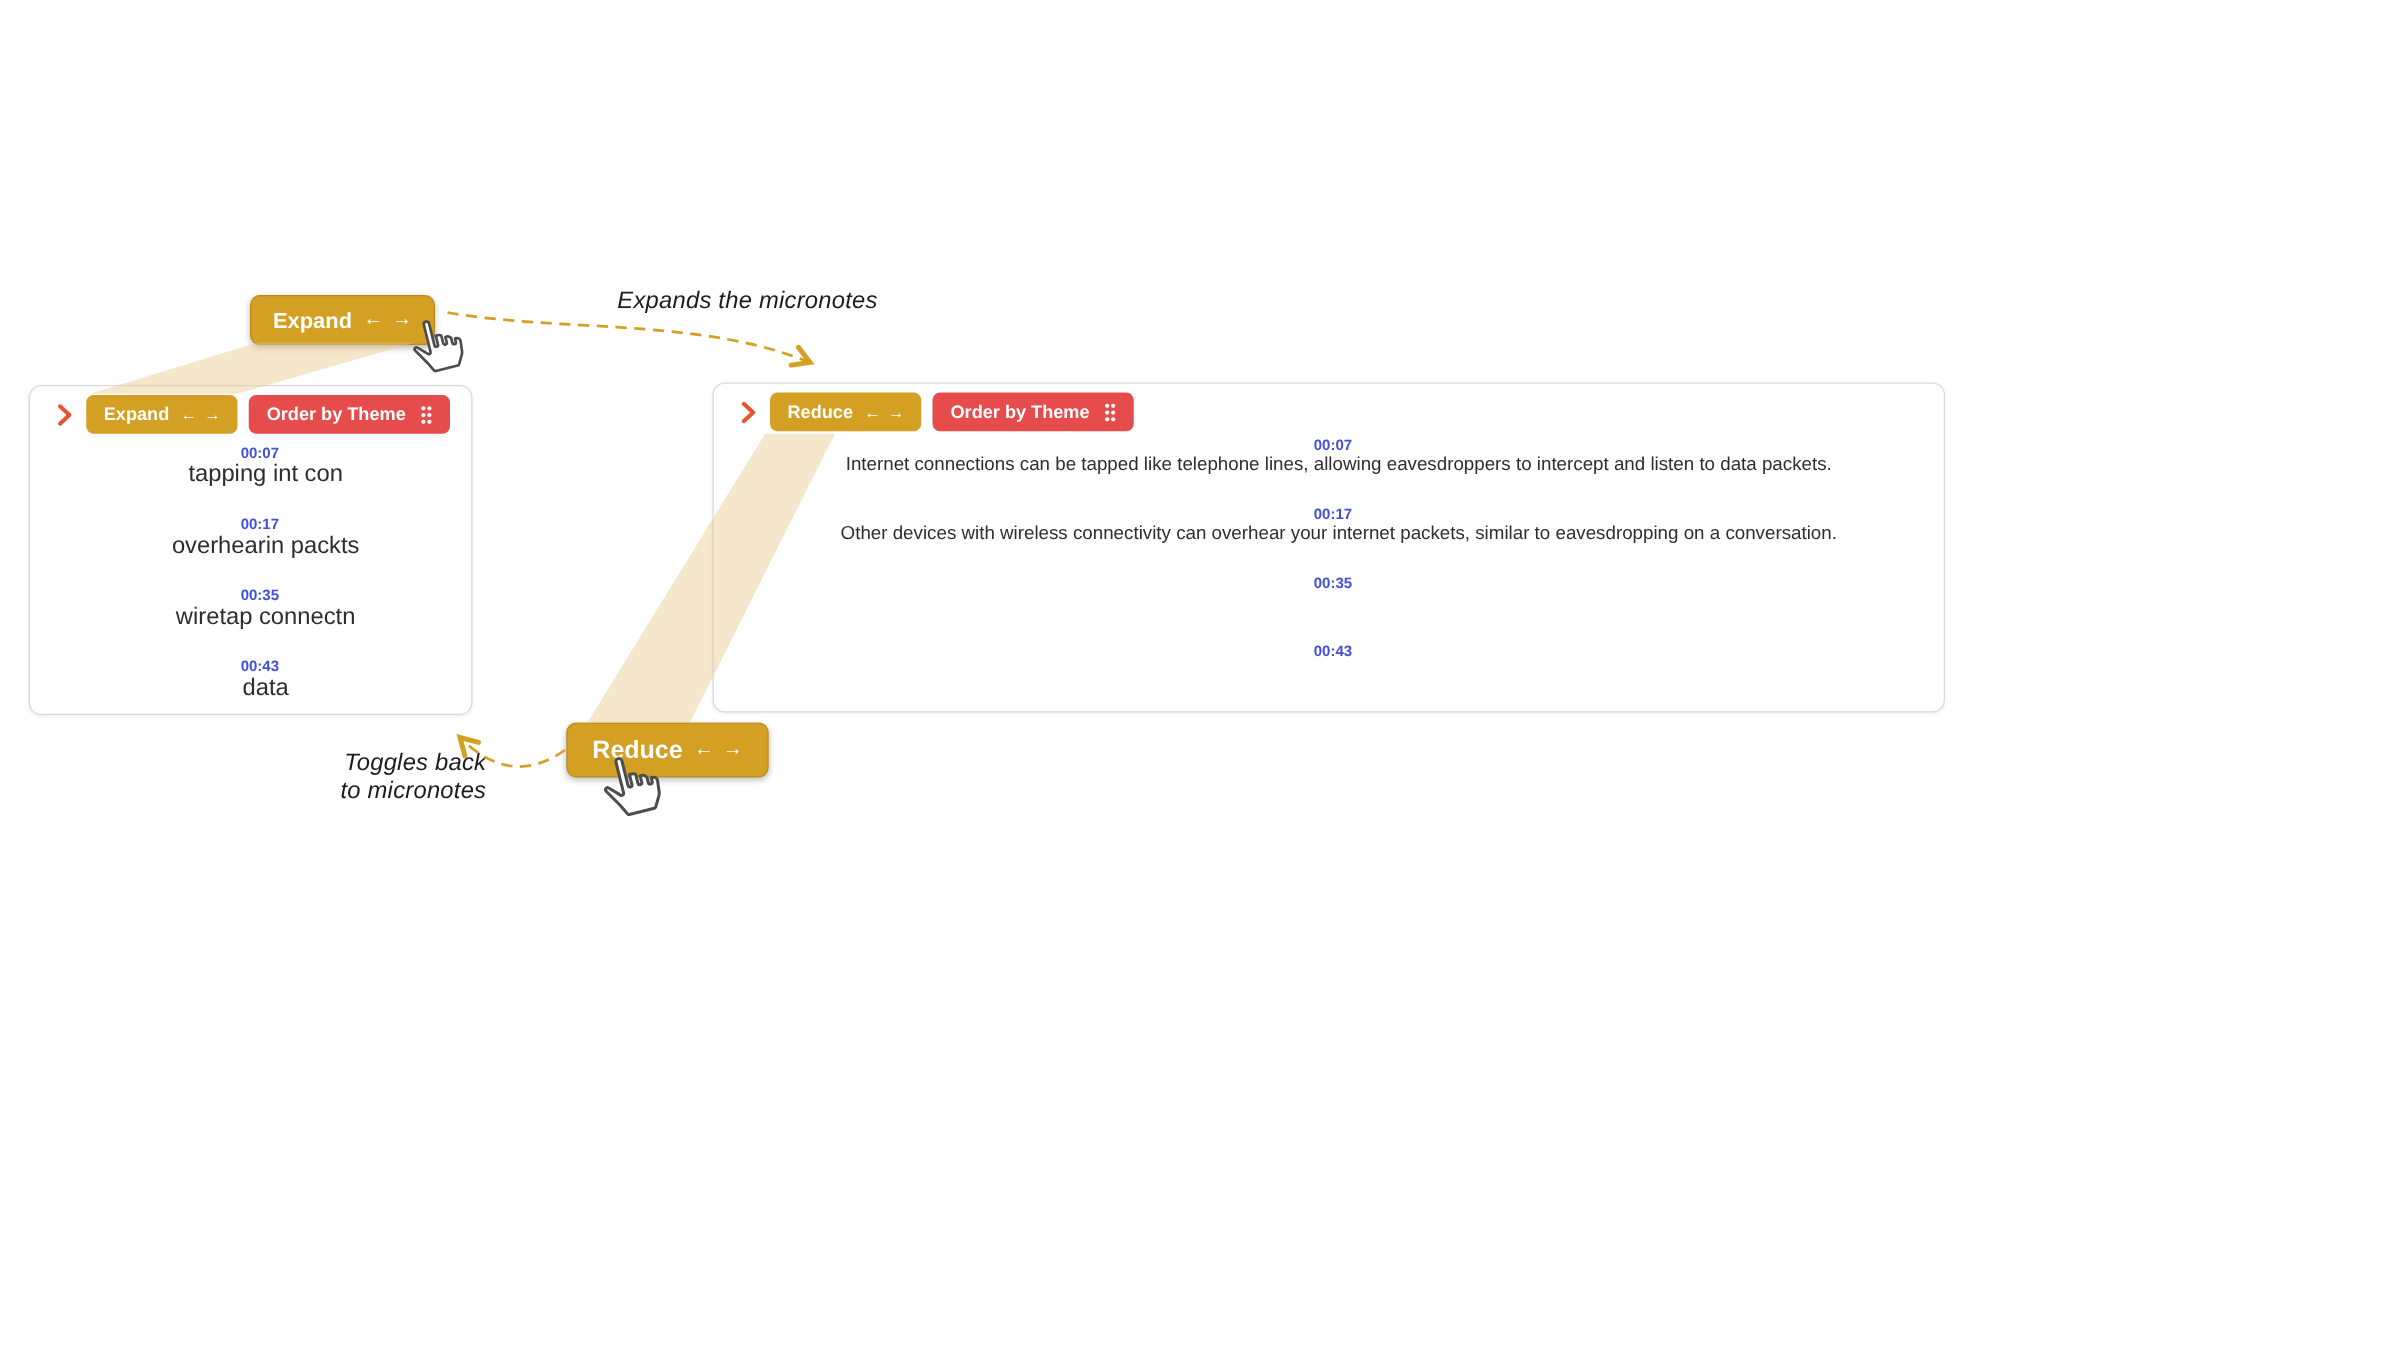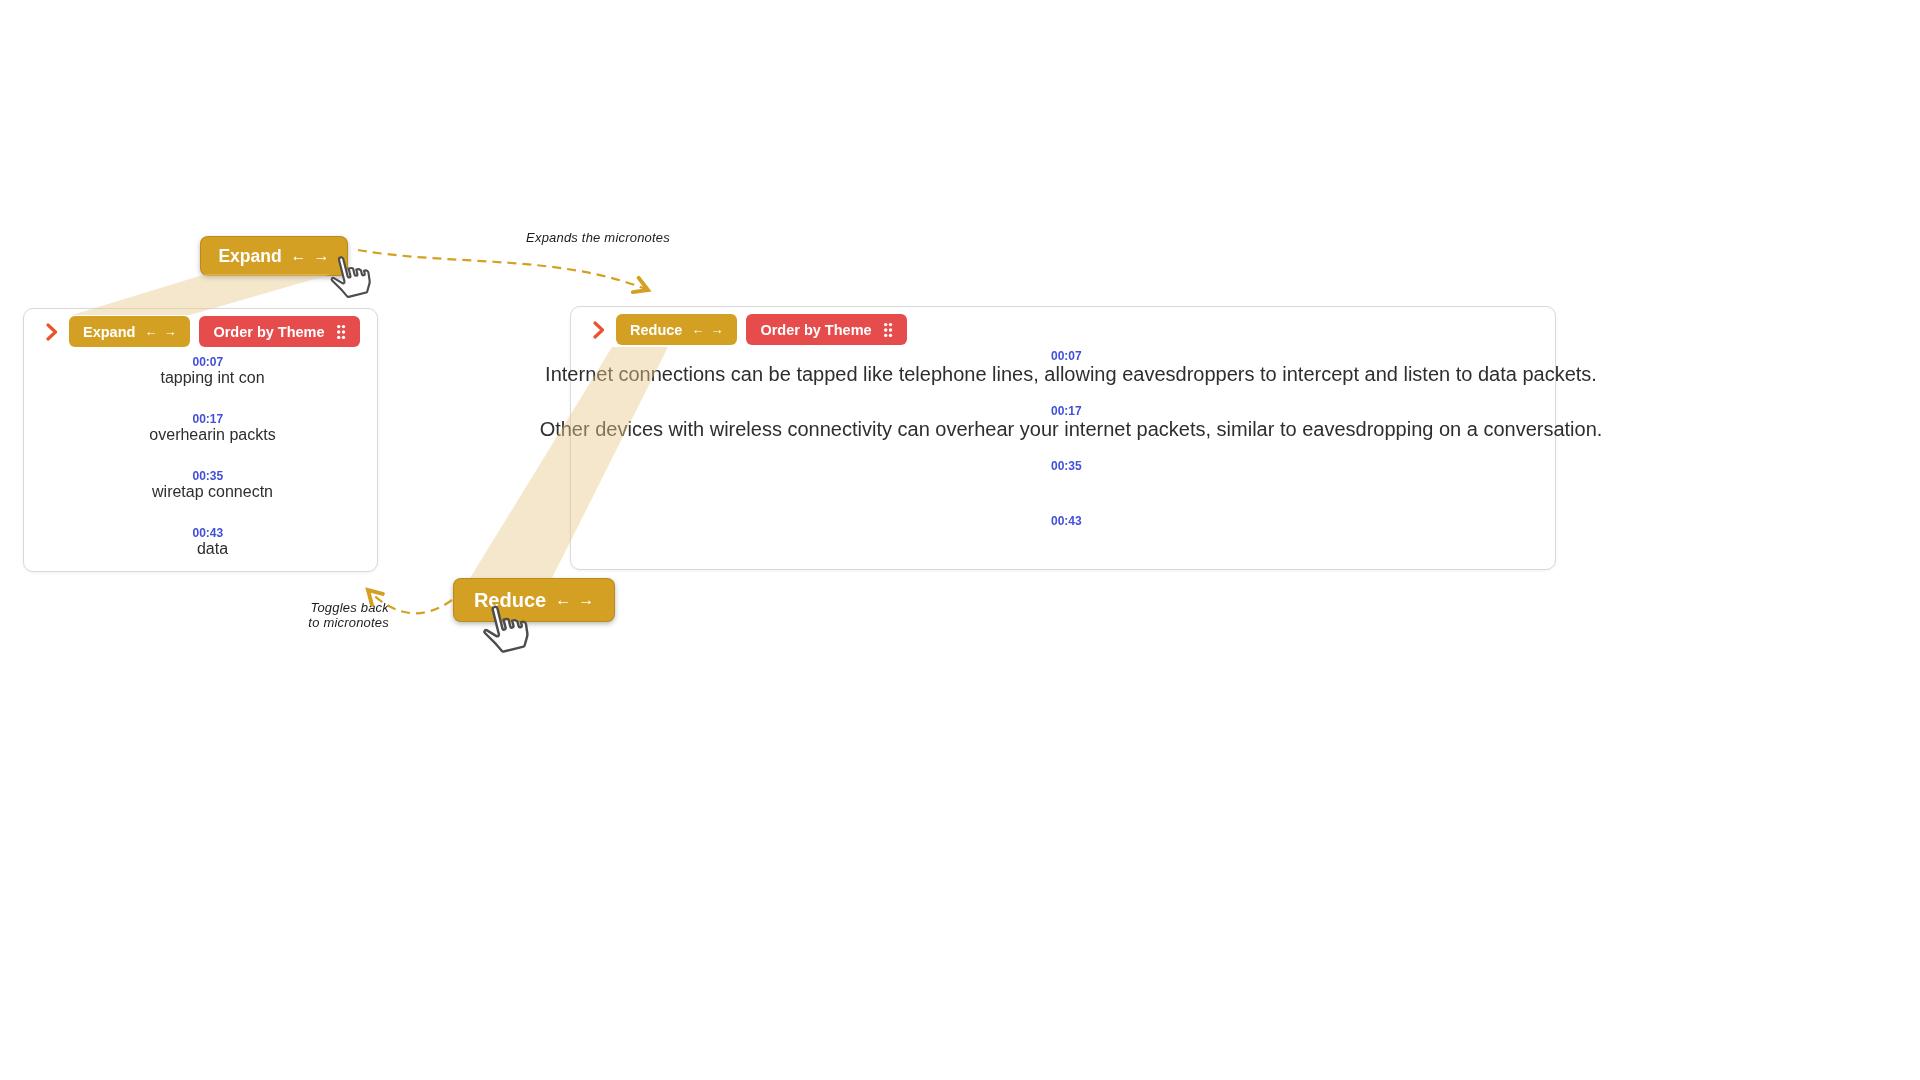--- a/index.html
+++ b/index.html
@@ -39,25 +39,25 @@
 
   .drag-dots{display:inline-flex;align-items:center;margin-left:2px;cursor:grab;}
 
   
   .notes{display:flex;flex-direction:column;padding-top:8px;}
   .panel-left .notes{padding-left:24px;}
   .panel-right .notes{padding-left:16px;padding-top:4px;}
   .note-row{display:flex;align-items:center;height:57px;flex-direction:column;}
   .panel-right .note-row{height:55px;}
   .time{font-size:12px;font-weight:700;color:var(--timestamp-blue);min-width:34px;margin-right:6px;flex:0 0 auto;}
-  .note-text{font-size:16px;color:#2e2e2e;white-space:nowrap;}
-  .panel-right .note-text{font-size:20px;}
-
-  
-  .caption{position:absolute;font-style:italic;font-size:13px;color:#1c1c1c;z-index:3;
+  .note-text{font-size:19px;color:#2e2e2e;white-space:nowrap;}
+  .panel-right .note-text{font-size:15px;}
+
+  
+  .caption{position:absolute;font-style:italic;font-size:19px;color:#1c1c1c;z-index:3;
     letter-spacing:.2px;}
   .caption-expand{left:468px;top:230px;width:260px;text-align:center;}
   .caption-reduce{left:243px;top:600px;width:146px;text-align:right;line-height:1.18;}
 
   
   .overlay{position:absolute;left:0;top:0;width:1920px;height:1080px;z-index:5;pointer-events:none;}
 
   
   .hand-cursor{position:absolute;z-index:6;pointer-events:none;}
   .hand-expand{left:326px;top:253px;width:46px;height:46px;transform:rotate(-14deg);}

